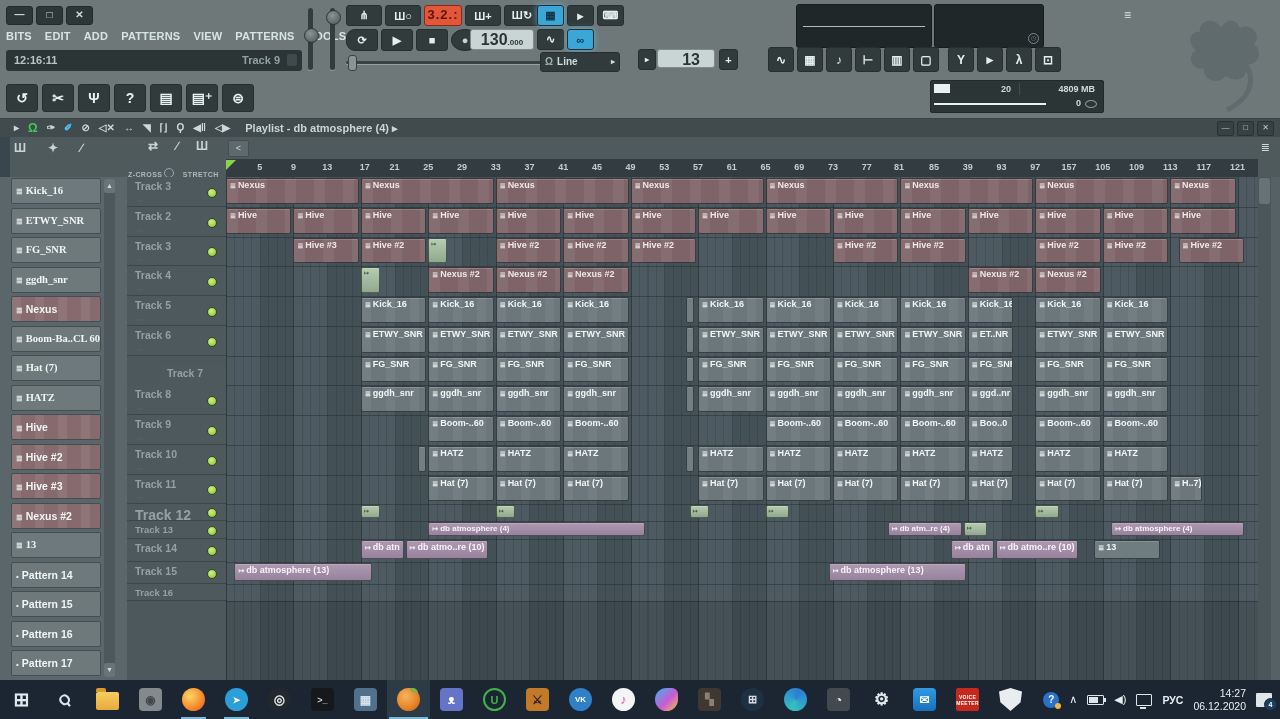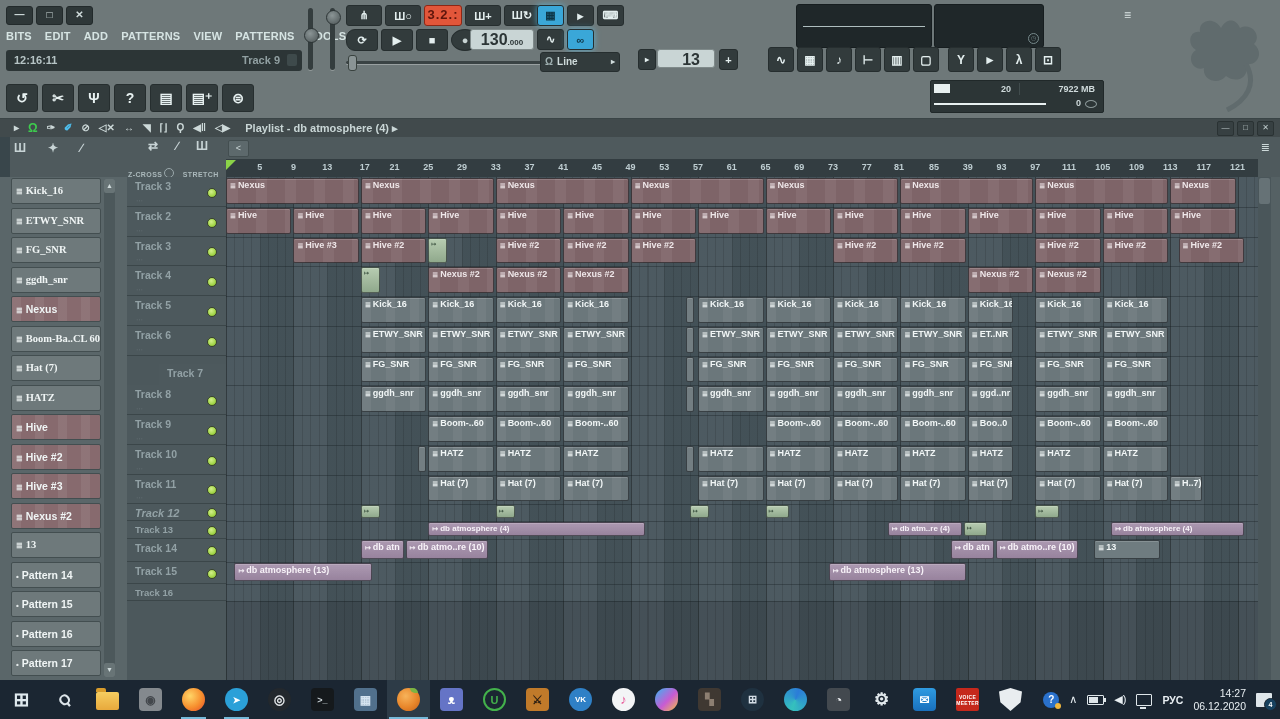--- a/index.html
+++ b/index.html
@@ -229,21 +229,21 @@
       <div class="toolbtn" style="width: 24px; height: 23px; font-size: 12px;">Y</div>
       <div class="toolbtn" style="width: 24px; height: 23px; font-size: 12px;">►</div>
       <div class="toolbtn" style="width: 24px; height: 23px; font-size: 12px;">λ</div>
       <div class="toolbtn" style="width: 24px; height: 23px; font-size: 12px;">⊡</div>
     </div>
 
   <div class="abs" id="resources" style="left:930px;top:80px;width:172px;height:31px;">
     <span class="cell bar" style="left:3px;top:3px;width:16px;height:9px;"></span>
     <span class="cell" style="right:92px;top:3px;">20</span>
     <span class="cell" style="left:88px;top:2px;width:1px;height:12px;background:#414c4d;"></span>
-    <span class="cell" style="right:8px;top:3px;">7922 MB</span>
+    <span class="cell" style="right:8px;top:3px;">4809 MB</span>
     <span class="cell bar" style="left:3px;top:22px;width:112px;height:2px;"></span>
     <span class="cell" style="right:22px;top:17px;">0</span>
     <span class="cell" style="right:6px;top:19px;width:10px;height:6px;border:1px solid #8c999a;border-radius:50%;"></span>
   </div>
 
   <svg class="abs" id="fl-logo" style="left:1185px;top:12px;" width="95" height="100" viewBox="0 0 95 100">
     <path fill="#5e696b" d="M36 16 C29 4 13 8 15 20 C5 18 1 32 11 38 C1 44 7 60 19 56 C17 68 33 74 41 64 C51 72 65 66 61 52 C73 54 79 40 69 32 C77 24 67 10 55 16 C51 6 41 6 36 16 Z"></path>
     <path fill="none" stroke="#5e696b" stroke-width="5" d="M61 52 C72 72 62 88 42 98"></path>
   </svg>
 
@@ -320,21 +320,21 @@
         <div class="rulnum" style="left: 496.8px;">61</div>
         <div class="rulnum" style="left: 530.52px;">65</div>
         <div class="rulnum" style="left: 564.24px;">69</div>
         <div class="rulnum" style="left: 597.96px;">73</div>
         <div class="rulnum" style="left: 631.68px;">77</div>
         <div class="rulnum" style="left: 664px;">81</div>
         <div class="rulnum" style="left: 699.12px;">85</div>
         <div class="rulnum" style="left: 732.84px;">39</div>
         <div class="rulnum" style="left: 766.56px;">93</div>
         <div class="rulnum" style="left: 800.28px;">97</div>
-        <div class="rulnum" style="left: 834px;">111</div>
+        <div class="rulnum" style="left: 834px;">157</div>
         <div class="rulnum" style="left: 867.72px;">105</div>
         <div class="rulnum" style="left: 901.44px;">109</div>
         <div class="rulnum" style="left: 935.16px;">113</div>
         <div class="rulnum" style="left: 968.88px;">117</div>
         <div class="rulnum" style="left: 1002.6px;">121</div>
       </div>
 
     <div class="abs" id="patpanel">
       <div id="patlist">
           <div class="patitem grey" style="top: 0px;"><span class="pico">≣</span><span>Kick_16</span></div>
@@ -411,21 +411,21 @@
           <span class="tname">Track 10</span>
           <span class="tdots">⋯</span>
           <span class="tled"></span>
         </div>
         <div class="trackhead" style="top: 298px; height: 29px;">
           <span class="tname">Track 11</span>
           <span class="tdots">⋯</span>
           <span class="tled"></span>
         </div>
         <div class="trackhead" style="top: 327px; height: 17px;">
-          <span class="tname" style="font-size: 11px; font-style: italic;">Track 12</span>
+          <span class="tname" style="font-size: 14px;">Track 12</span>
           <span class="tled"></span>
         </div>
         <div class="trackhead" style="top: 344px; height: 18px;">
           <span class="tname" style="font-size: 9.5px;">Track 13</span>
           <span class="tled"></span>
         </div>
         <div class="trackhead" style="top: 362px; height: 23px;">
           <span class="tname">Track 14</span>
           <span class="tled"></span>
         </div>

